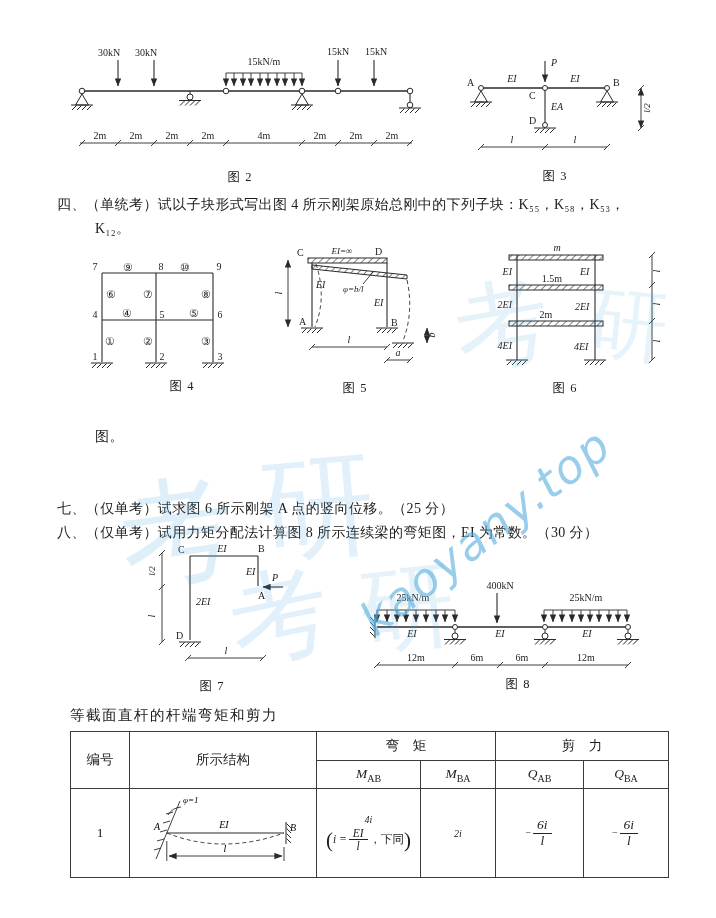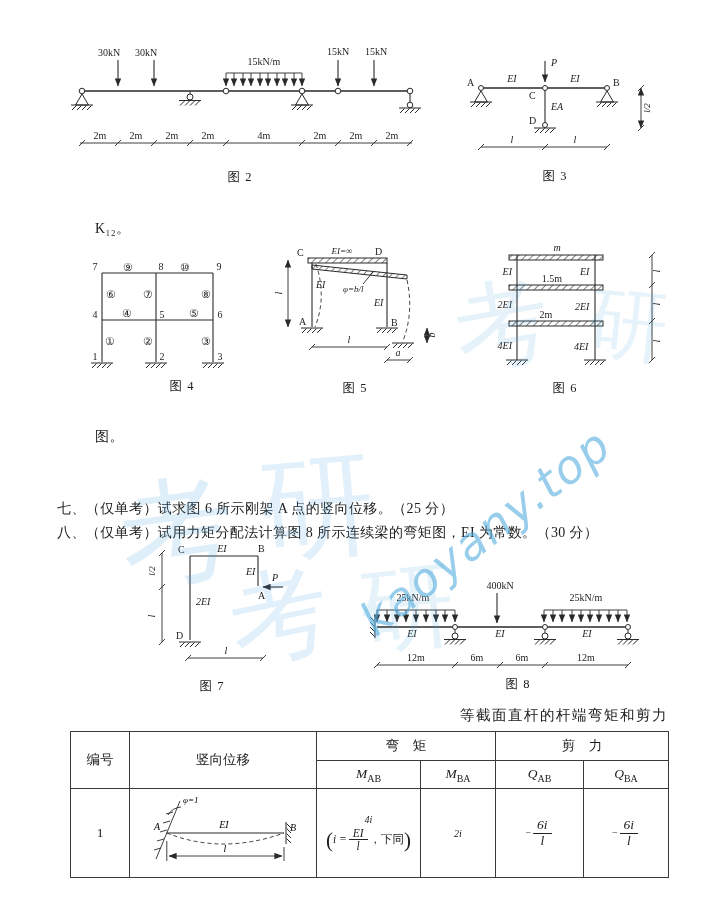--- a/index.html
+++ b/index.html
@@ -12,21 +12,21 @@
   .it{font-style:italic}
   .t9{font-size:9px}.t10{font-size:10px}.t11{font-size:11px}
   .cap{font-size:12.5px;letter-spacing:1px}
   .ln{fill:none;stroke:#2a2a2a;stroke-width:1.1}
   .lt{fill:none;stroke:#2a2a2a;stroke-width:.9}
   .thick{stroke-width:1.5}
   .dash{stroke-dasharray:4 3}
   .hinge{fill:#ffffff;stroke:#2a2a2a;stroke-width:1}
   .hrect{fill:url(#hp);stroke:#2a2a2a;stroke-width:1}
   
-  .tbl-title{position:absolute;left:70px;top:706px;width:598px;text-align:right;
+  .tbl-title{position:absolute;left:70px;top:706px;width:598px;text-align:left;
              font-size:14.5px;letter-spacing:1.5px}
   .tbl-wrap{position:absolute;left:70px;top:731px}
   .ms-table{border-collapse:collapse;table-layout:fixed;width:598px;border:1.6px solid #3a3a3a}
   .ms-table td{border:1px solid #3a3a3a;text-align:center;vertical-align:middle;
                font-size:13.5px;padding:0}
   .ms-table .hr1 td{height:28px}
   .ms-table .hr2 td{height:27px}
   .ms-table .dr td{height:88px}
   .mathv{font-size:10px}
   .frac{display:inline-block;vertical-align:middle;text-align:center;line-height:1.08;margin:0 2px}
@@ -151,20 +151,21 @@
   </g>
   <g>
     <line class="lt" x1="26" y1="99" x2="152" y2="99"></line>
     <path class="lt" d="M23,102 l6,-6 M87,102 l6,-6 M149,102 l6,-6"></path>
     <text class="t10 it" text-anchor="middle" x="57" y="95">l</text>
     <text class="t10 it" text-anchor="middle" x="120" y="95">l</text>
   </g>
   <text class="cap" text-anchor="middle" x="100" y="132">图 3</text>
 </svg>
 
+<div class="qline" style="left:57px;top:196px">四、（单统考）试以子块形式写出图 4 所示刚架原始总刚中的下列子块：K₅₅，K₅₈，K₅₃，</div>
 <div class="qline" style="left:95px;top:220px">K₁₂。</div>
 
 <svg class="fig" style="left:75px;top:246px" width="185" height="150" viewBox="0 0 185 150">
   <g>
     <line class="ln" x1="27" y1="27" x2="138" y2="27"></line>
     <line class="ln" x1="27" y1="74" x2="138" y2="74"></line>
     <line class="ln" x1="27" y1="27" x2="27" y2="116"></line>
     <line class="ln" x1="81" y1="27" x2="81" y2="116"></line>
     <line class="ln" x1="138" y1="27" x2="138" y2="116"></line>
   </g>
@@ -352,21 +353,21 @@
     <col style="width:59px">
           <col style="width:187px">
           <col style="width:104px">
     <col style="width:75px">
           <col style="width:88px">
           <col style="width:85px">
   </colgroup>
   <tbody>
           <tr class="hr1">
     <td rowspan="2">编号</td>
-    <td rowspan="2">竖向位移</td>
+    <td rowspan="2">所示结构</td>
     <td colspan="2">弯　矩</td>
     <td colspan="2">剪　力</td>
   </tr>
   <tr class="hr2">
     <td><span class="it">M</span><sub>AB</sub></td>
     <td><span class="it">M</span><sub>BA</sub></td>
     <td><span class="it">Q</span><sub>AB</sub></td>
     <td><span class="it">Q</span><sub>BA</sub></td>
   </tr>
   <tr class="dr">

